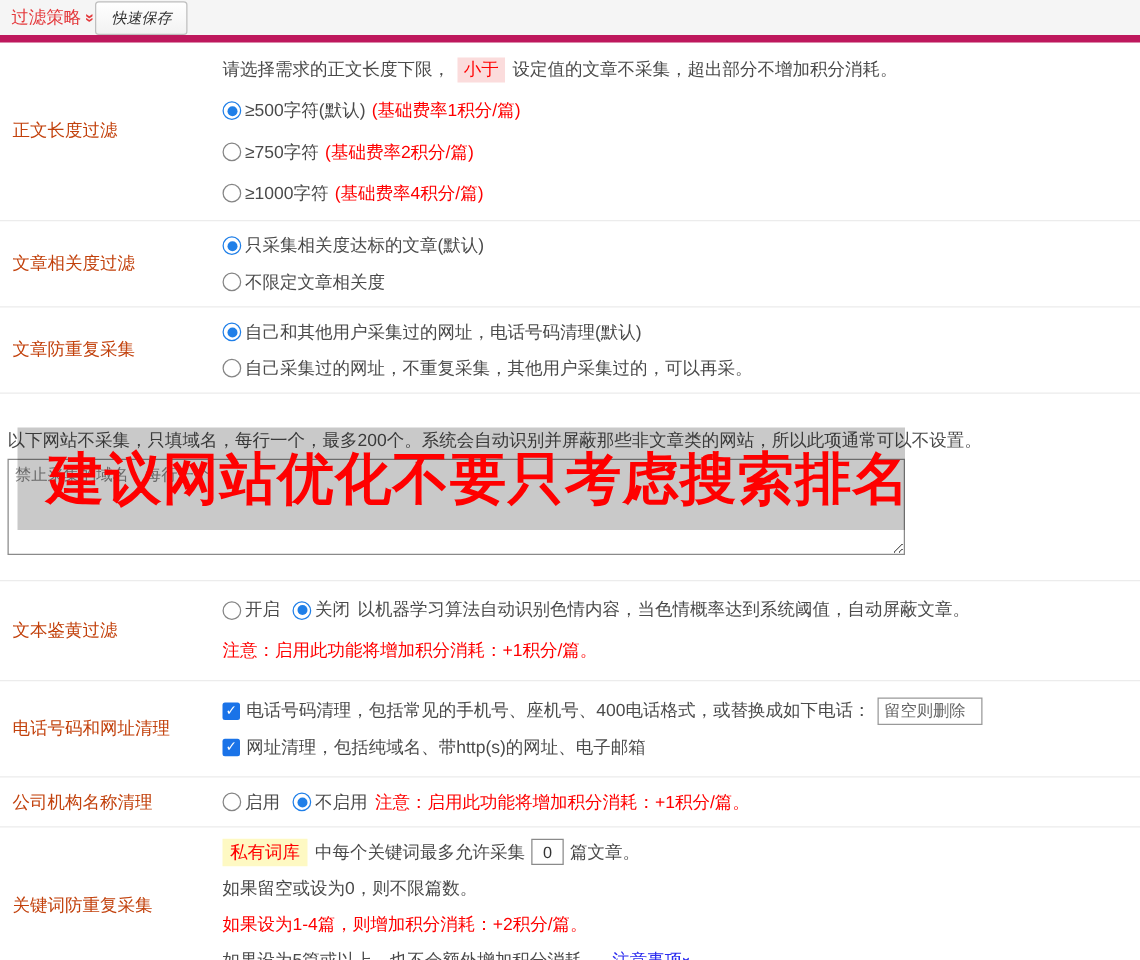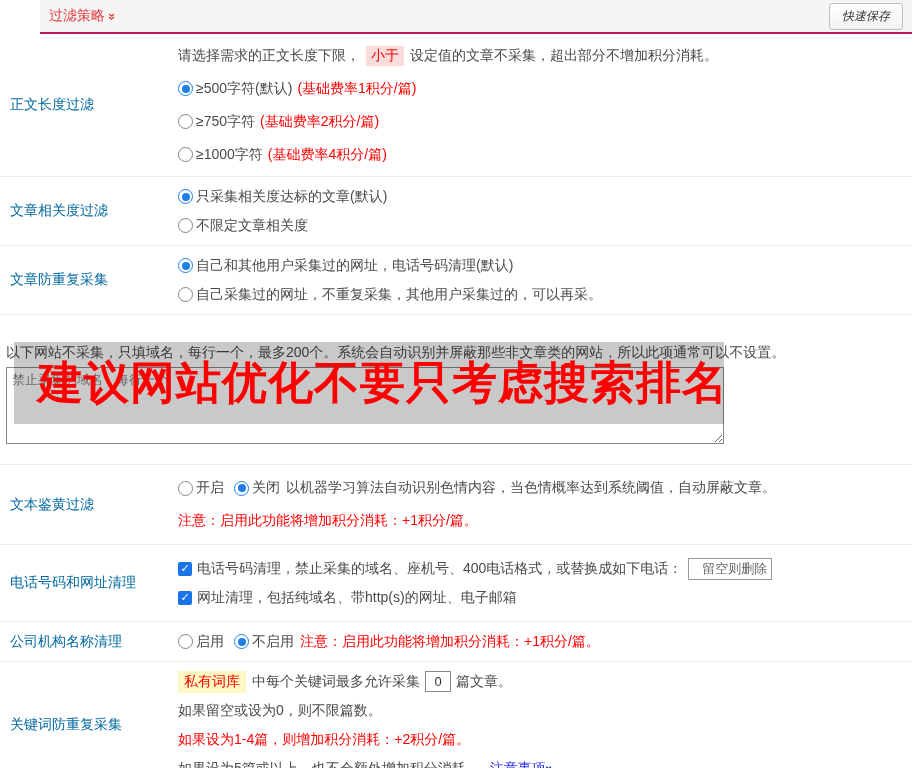--- a/index.html
+++ b/index.html
@@ -10,46 +10,44 @@
     color: #4a4a4a;
     position: relative;
     font-size: 14px;
   }
   .page { width: 912px; }
 
   
   .header {
     height: 34px;
     background: #f5f5f5;
-    border-bottom: 2px solid #be185d;
+    border-bottom: 6px solid #be185d;
     display: flex;
     align-items: center;
-    justify-content: space-between;
     padding: 0 9px;
-    margin-left: 40px;
   }
   .title { color: #e4393c; font-size: 14px; display: flex; align-items: center; gap: 4px; }
   .chev { display: inline-block; transform: rotate(90deg); font-weight: bold; font-size: 13px; line-height: 1; }
   .chev::before { content: "»"; }
   .save-btn {
     font-size: 12px; color: #333;
     background: linear-gradient(#ffffff, #f2f2f2);
     border: 1px solid #bfbfbf; border-radius: 3px;
     padding: 4px 12px; cursor: pointer;
     font-family: inherit;
     font-style: italic;
   }
 
   
   .row { display: flex; border-bottom: 1px solid #ececec; }
   .row-label {
     width: 172px; flex-shrink: 0;
     padding-left: 10px;
     display: flex; align-items: center;
-    color: #0369a1;
+    color: #c2410c;
   }
   .row-content {
     flex: 1;
     padding: 5px 8px 5px 6px;
     display: flex; flex-direction: column; justify-content: center;
   }
   .line { min-height: 33px; display: flex; align-items: center; flex-wrap: wrap; }
   .line.tight { min-height: 29px; }
 
   
@@ -87,21 +85,21 @@
     width: 718px; height: 77px;
     border: 1px solid #8a8a8a;
     font-family: Liberation Sans, sans-serif; font-size: 13px; color: #333;
     padding: 3px 5px; resize: both; margin-top: 2px;
   }
   textarea.domains::placeholder { color: #888; }
 
   input.phone-input {
     width: 84px; height: 22px;
     border: 1px solid #999; font-family: inherit; font-size: 13px;
-    padding: 0 4px; margin-left: 6px; color: #15803d; text-align: right;
+    padding: 0 4px; margin-left: 6px; color: #15803d;
   }
   input.phone-input::placeholder { color: #666; }
   input.num-input {
     width: 26px; height: 21px; text-align: center;
     border: 1px solid #8a8a8a; font-family: inherit; font-size: 13px;
     margin: 0 5px; color: #333;
   }
 
   .desc-wrap { line-height: 26px; margin-top: 3px; }
 
@@ -206,21 +204,21 @@
       </div>
       <div class="line note">注意：启用此功能将增加积分消耗：+1积分/篇。</div>
     </div>
   </div>
 
   <div class="row" style="min-height:77px">
     <div class="row-label">电话号码和网址清理</div>
     <div class="row-content">
       <div class="line tight">
         <span class="checkbox"></span>
-        <span>电话号码清理，禁止采集的域名、座机号、400电话格式，或替换成如下电话：</span>
+        <span>电话号码清理，包括常见的手机号、座机号、400电话格式，或替换成如下电话：</span>
         <input class="phone-input" placeholder="留空则删除" style="">
       </div>
       <div class="line tight">
         <span class="checkbox"></span>
         <span>网址清理，包括纯域名、带http(s)的网址、电子邮箱</span>
       </div>
     </div>
   </div>
 
   <div class="row" style="min-height:36px">

